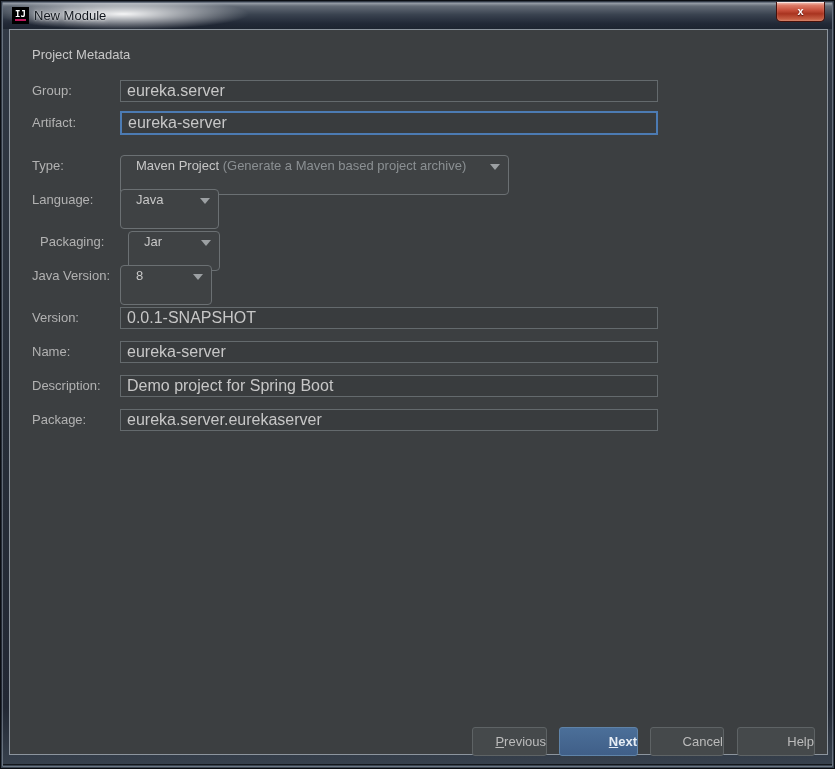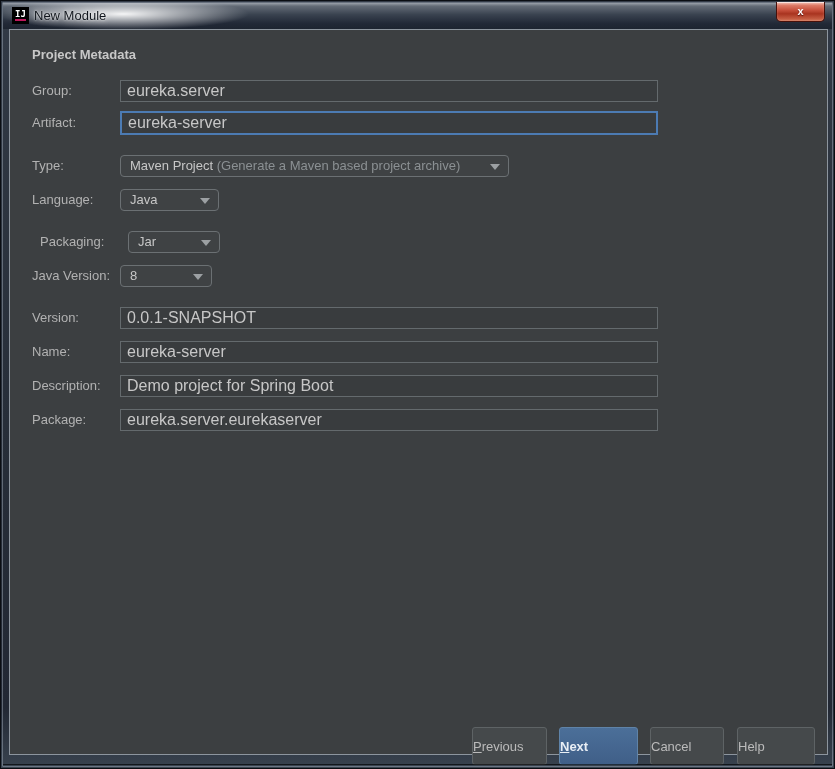--- a/index.html
+++ b/index.html
@@ -49,39 +49,39 @@
     cursor:pointer; text-shadow:0 1px 1px rgba(60,0,0,.8);
   }
 
   
   #content {
     position:absolute; left:8px; top:28px; width:819px; height:726px;
     background:#3c3f41; border:1px solid #8d959e;
   }
   #heading {
     position:absolute; left:22px; top:17px;
-    font-size:13px; font-weight:bold; color:#c8c8c8;
+    font-size:13px; font-weight:normal; color:#c8c8c8;
   }
 
   .flabel {
     position:absolute; left:22px; height:22px; line-height:22px;
     font-size:13px; color:#b2b2b2; white-space:nowrap;
   }
   .tfield {
     position:absolute; left:110px; width:538px; height:22px;
     background:#393c3e; border:1px solid #646a6d; color:#c7c7c7;
     font-family:"Liberation Sans", sans-serif; font-size:16px; padding:0 6px; outline:none;
   }
   .tfield.focused {
     border:2px solid #4c7bb3; height:24px; margin-top:-1px;
   }
   .combo {
-    position:absolute; left:110px; height:22px;
+    position:absolute; left:110px; height:40px;
     background:#3f4244; border:1px solid #6b7073; border-radius:4px;
-    color:#c7c7c7; font-size:13px; line-height:20px; padding:0 22px 0 9px;
+    color:#c7c7c7; font-size:13px; line-height:20px; padding:0 22px 0 15px;
     white-space:nowrap; overflow:hidden; cursor:pointer;
   }
   .combo::after {
     content:""; position:absolute; right:8px; top:8px;
     border:5px solid transparent; border-top:6px solid #9ca0a3; border-bottom:none;
   }
   .combo .hint { color:#8b9093; }
 
   
   #lbl-group, #f-group            { top:50px; }
@@ -96,24 +96,24 @@
   #lbl-description, #f-description{ top:345px; }
   #lbl-package, #f-package        { top:379px; }
 
   #f-type     { width:389px; }
   #f-language { width:99px; }
   #f-packaging{ width:92px; }
   #f-javaver  { width:92px; }
 
   
   .btn {
-    position:absolute; top:697px; height:38px;
+    position:absolute; top:697px; height:29px;
     background:#45494b; border:1px solid #5e6365; border-radius:3px;
     color:#bbbbbb; font-family:"Liberation Sans", sans-serif; font-size:13px;
-    cursor:pointer; text-align:left;
+    cursor:pointer; text-align:right;
   }
   .btn .mn { text-decoration:underline; }
   #btn-previous { left:462px; width:75px; }
   #btn-next {
     left:549px; width:79px;
     background:linear-gradient(180deg,#4b6f99 0%,#405f88 100%);
     border:1px solid #5f83a8; color:#e8eef5; font-weight:bold;
   }
   #btn-cancel { left:640px; width:74px; }
   #btn-help   { left:727px; width:78px; }

